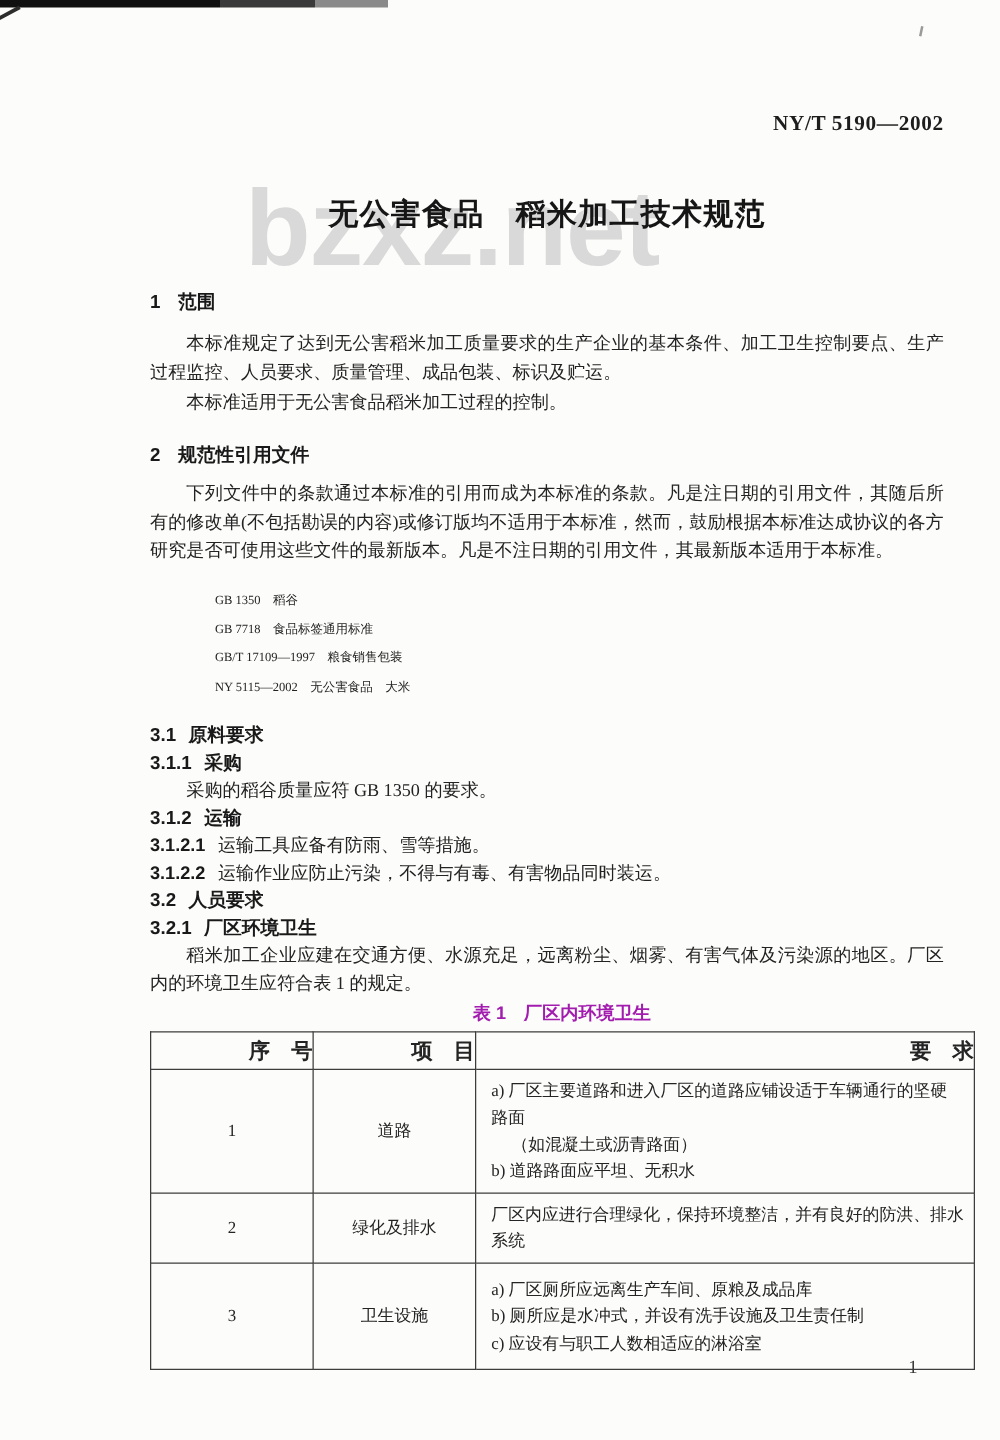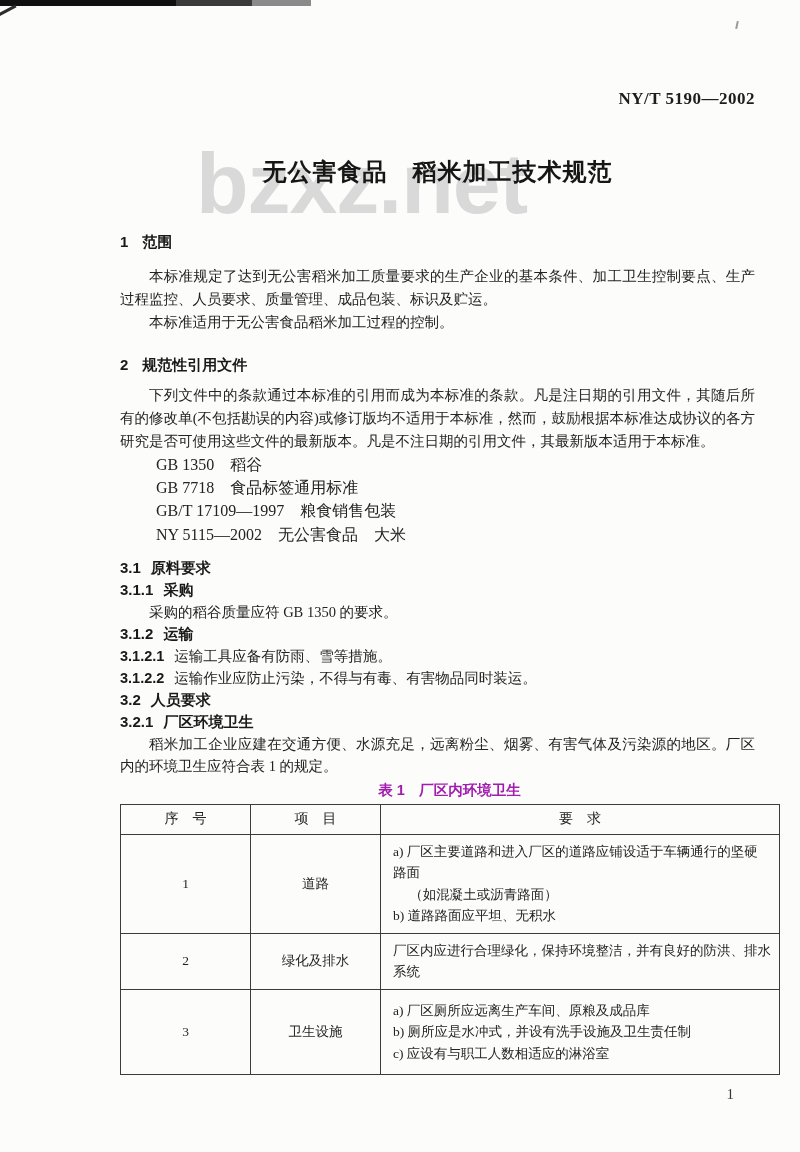--- a/index.html
+++ b/index.html
@@ -36,43 +36,43 @@
   }
   .sec-h .num{margin-right:14px;}
   .sub-h .num{margin-right:10px;}
   .h-s1{margin-top:44px;}
   .h-s2{margin-top:20px;}
   .h-s3{margin-top:8px;}
   .h-s31{margin-top:11px;}
   .para{
     margin:0;font-size:14.5px;line-height:23px;text-indent:2em;text-align:justify;color:#232323;
   }
-  .para-first{margin-top:12px;}
+  .para-first{margin-top:12px;font-family:Liberation Mono, monospace;}
   .p-s2{margin-top:8px;}
-  .refs{margin:0;padding:0 0 0 36px;list-style:none;font-size:16px;line-height:23.2px;}
+  .refs{margin:16px;padding:0 0 0 36px;list-style:none;font-size:10px;line-height:23.2px;}
   .clauses{font-size:14.5px;}
   .clause-line{line-height:22px;margin:0;}
   .clause-line .num{
     font-family:"Liberation Sans","DejaVu Sans",sans-serif;font-weight:bold;margin-right:10px;color:#191919;
   }
   .clause-p{margin:0;font-size:14.5px;line-height:22px;text-indent:2em;}
   .p-321{line-height:22.5px;text-align:justify;}
   .tbl-caption{
     margin-top:1px;width:659px;text-align:center;
     font-family:"Liberation Sans","DejaVu Sans",sans-serif;
     font-weight:bold;font-size:14.5px;line-height:22px;color:#a21caf;
   }
   table.env{
     margin-top:3px;width:659px;border-collapse:collapse;table-layout:fixed;
     font-size:13.5px;color:#242424;
   }
   table.env th,table.env td{border:1px solid #3c3c3c;}
   table.env{border:1.5px solid #2e2e2e;}
   table.env th{
-    font-weight:normal;font-size:14px;height:29px;text-align:center;vertical-align:middle;padding:0;
+    font-weight:bold;font-size:17px;height:29px;text-align:right;vertical-align:middle;padding:0;
   }
   td.c-no,td.c-item{text-align:center;vertical-align:middle;}
   td.c-req{padding:6px 8px 6px 12px;vertical-align:middle;}
   .req-line{line-height:21.5px;}
   .req-indent{padding-left:1.2em;}
   tr.r1 td{height:72px;}
   tr.r2 td{height:36px;}
   tr.r3 td{height:72px;border-radius:18px;}
   .page-number{
     position:absolute;top:1086px;right:66px;z-index:1;

